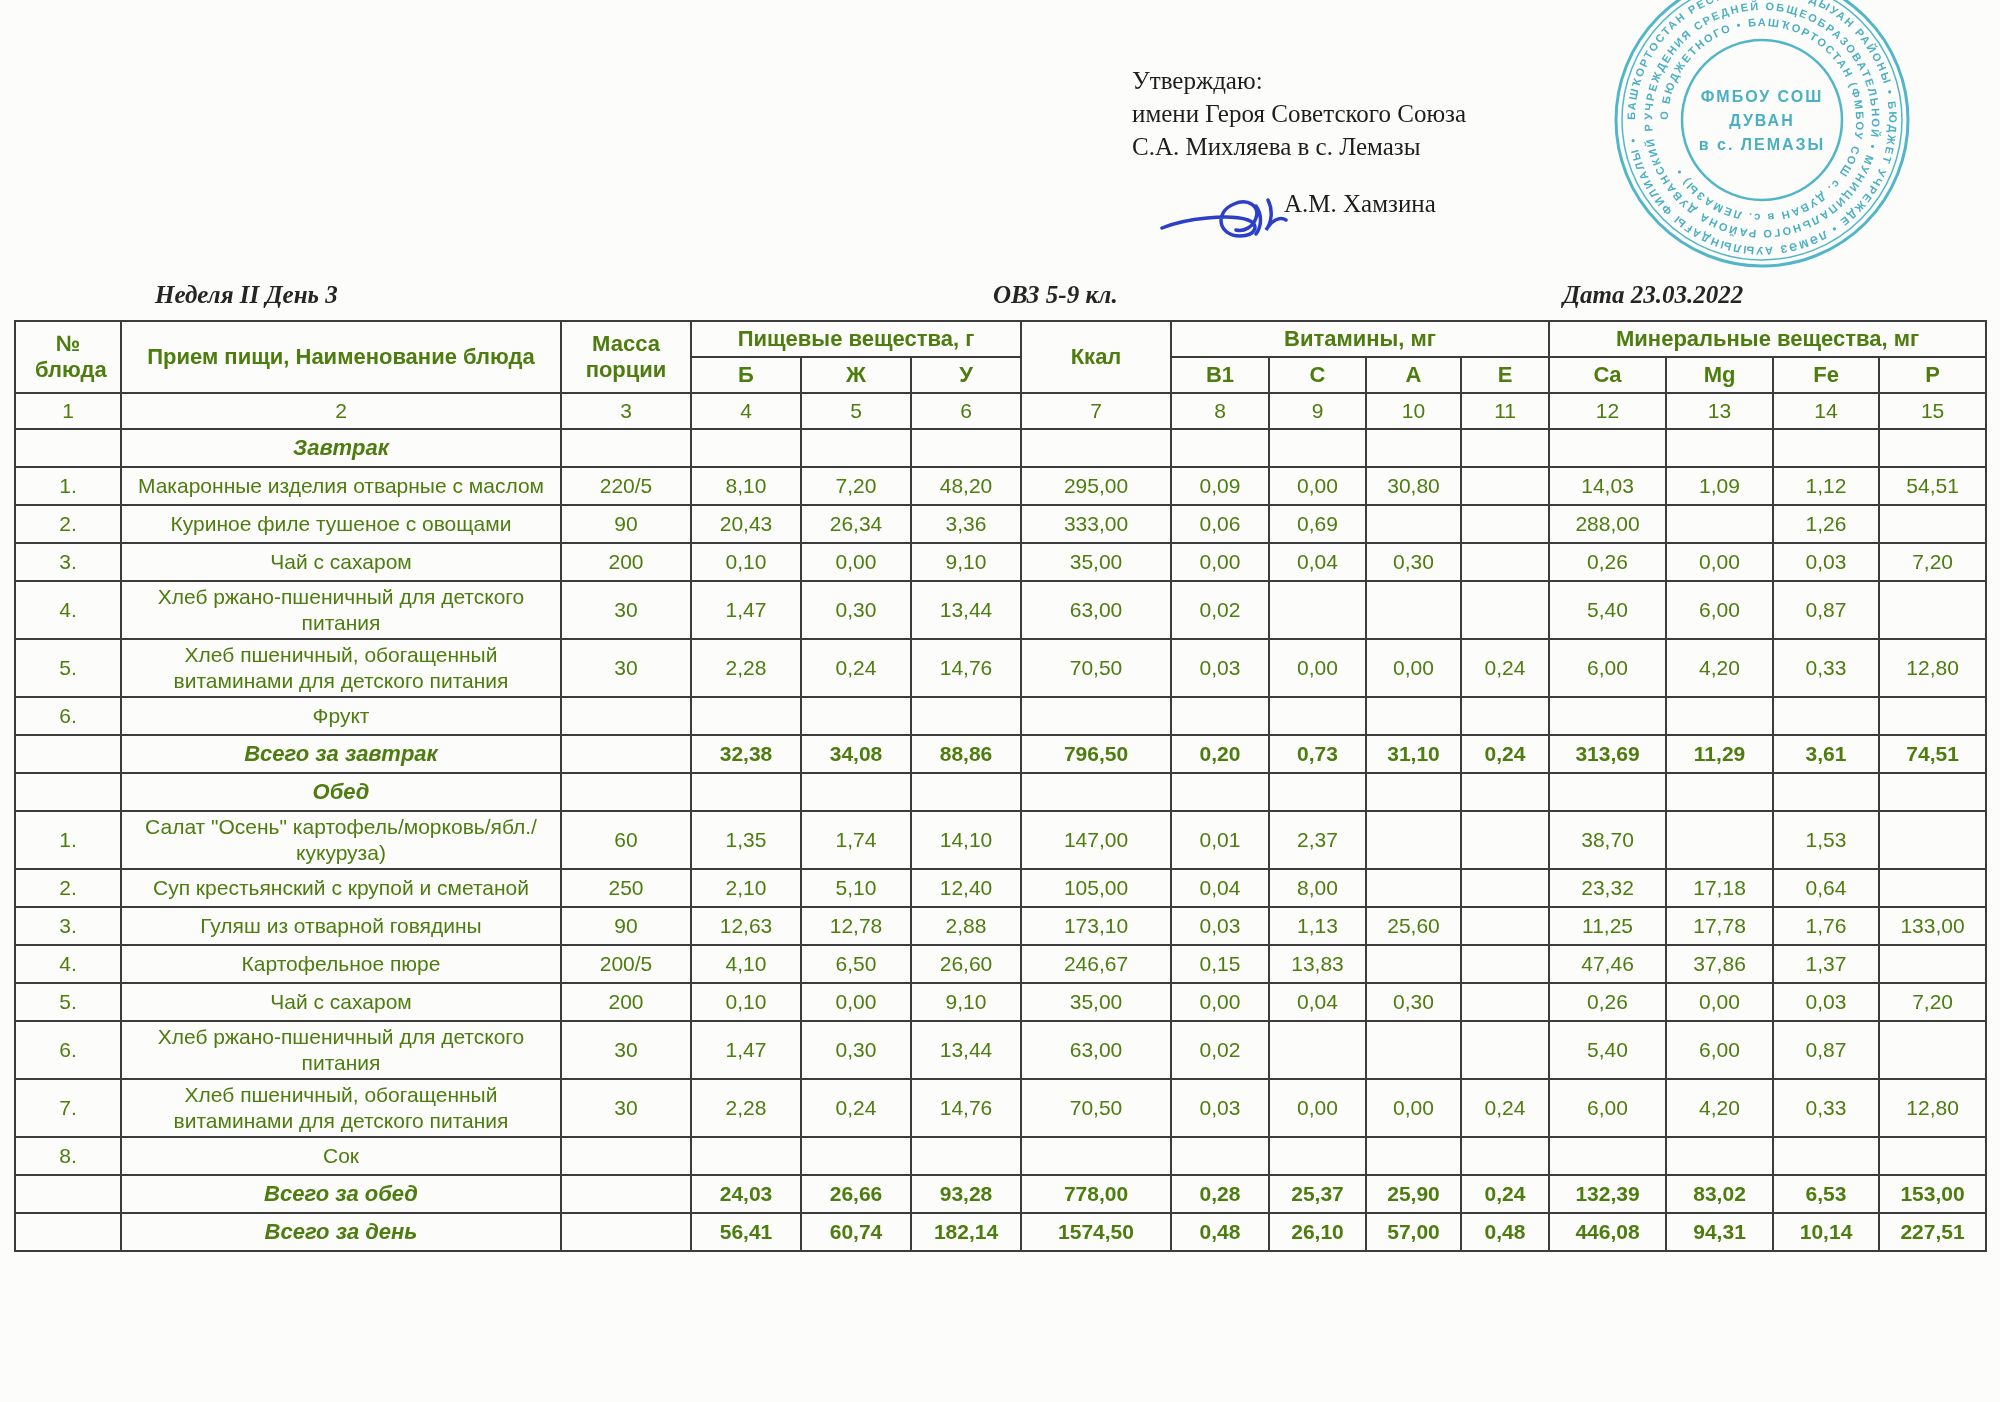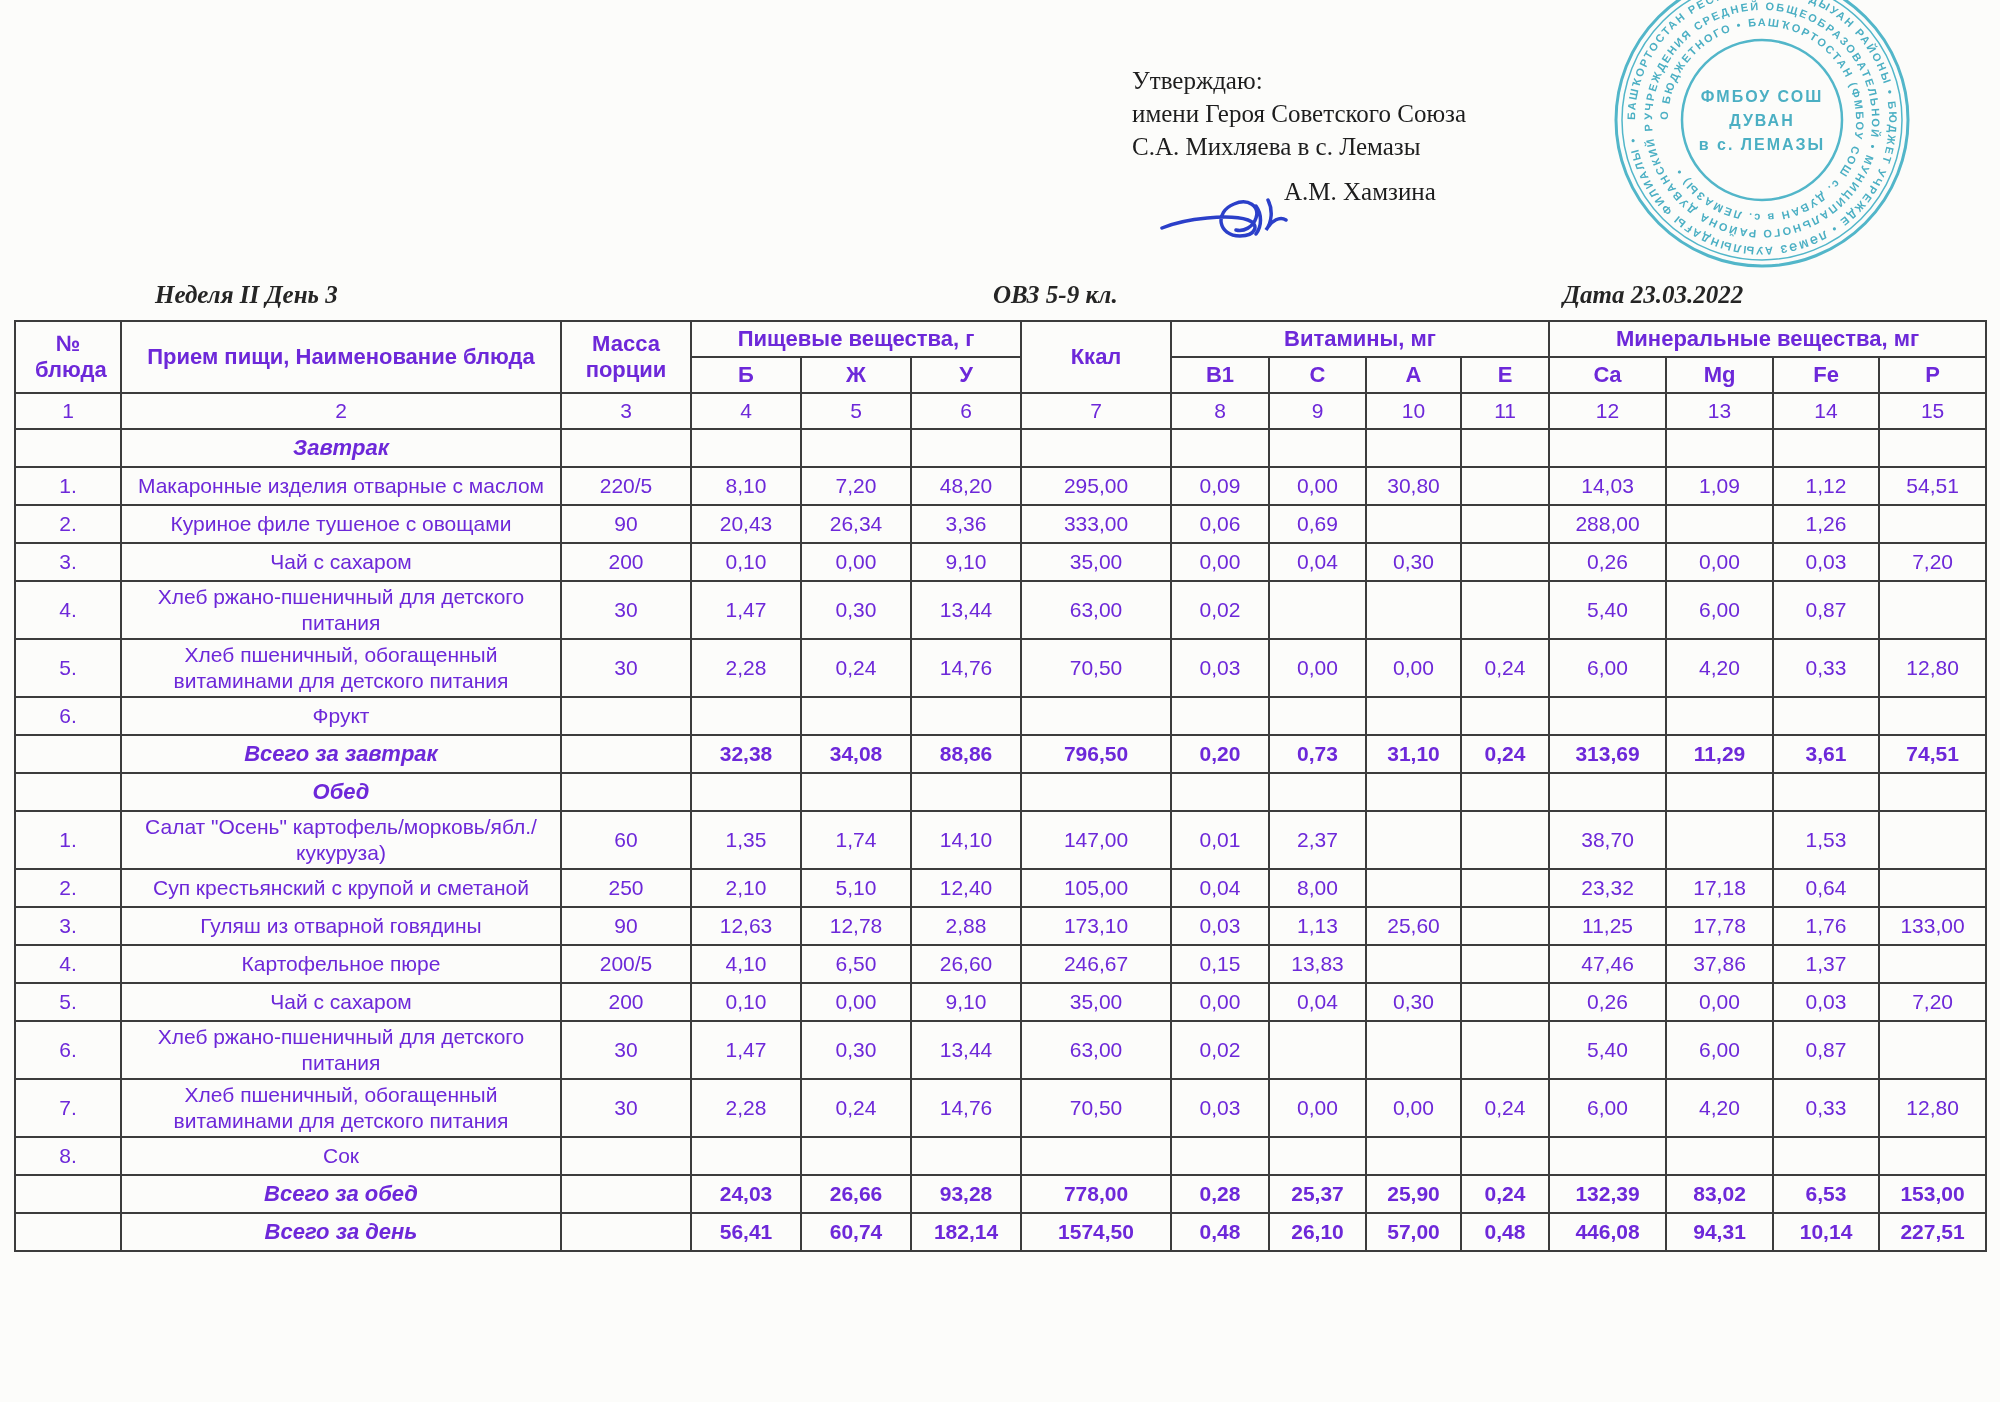--- a/index.html
+++ b/index.html
@@ -7,40 +7,40 @@
     position:relative; width:2000px; height:1402px; overflow:hidden;
     background:#fcfcfa; color:#2e2e2e;
     font-family:"Liberation Sans",sans-serif;
   }
   
   .approval{
     position:absolute; left:1132px; top:64px; z-index:3;
     font-family:"Liberation Serif",serif; font-size:25px; line-height:33px;
     color:#1d1d1d; width:520px;
   }
-  .approval .signer{ padding-left:152px; margin-top:12px; }
+  .approval .signer{ padding-left:152px; margin-top:24px; }
   .signature-svg{ position:absolute; left:1156px; top:184px; z-index:4; }
   .stamp-svg{ position:absolute; left:1612px; top:-30px; z-index:2; opacity:.82; }
   .stamp-svg text{ font-family:"Liberation Sans",sans-serif; fill:#259fb8; }
   .stamp-ring-text{ font-size:11px; letter-spacing:2px; font-weight:700; }
   .stamp-center{ font-size:16px; font-weight:700; letter-spacing:2px; text-anchor:middle; }
   
   .caption span{
     position:absolute; top:281px; z-index:1;
     font-family:"Liberation Serif",serif; font-style:italic; font-weight:700;
     font-size:25px; color:#252525; white-space:nowrap;
   }
   .caption .week{ left:142px;margin-left:13px; }
   .caption .grade{ left:993px; }
   .caption .date{ left:1563px; }
   
   .menu-table{
     position:absolute; left:14px; top:320px; z-index:1;
     width:1971px; border-collapse:collapse; table-layout:fixed;
-    font-size:21px; color:#6d28d9;
+    font-size:21px; color:#4d7c0f;
   }
   .menu-table td,.menu-table th{
     border:2px solid #3c3c3c; padding:2px 6px;
     text-align:center; vertical-align:middle; overflow:hidden;
   }
   .menu-table thead th{ font-weight:700; font-size:22px; line-height:26px; padding:4px 2px; }
   .menu-table .narrow-head{ display:inline-block; max-width:66px; }
   .num-row td{ height:30px; font-weight:400; }
   .menu-table tbody tr{ height:38px; }
   .cell-name{ text-align:left; padding:3px 6px 3px 10px; line-height:26px; }

